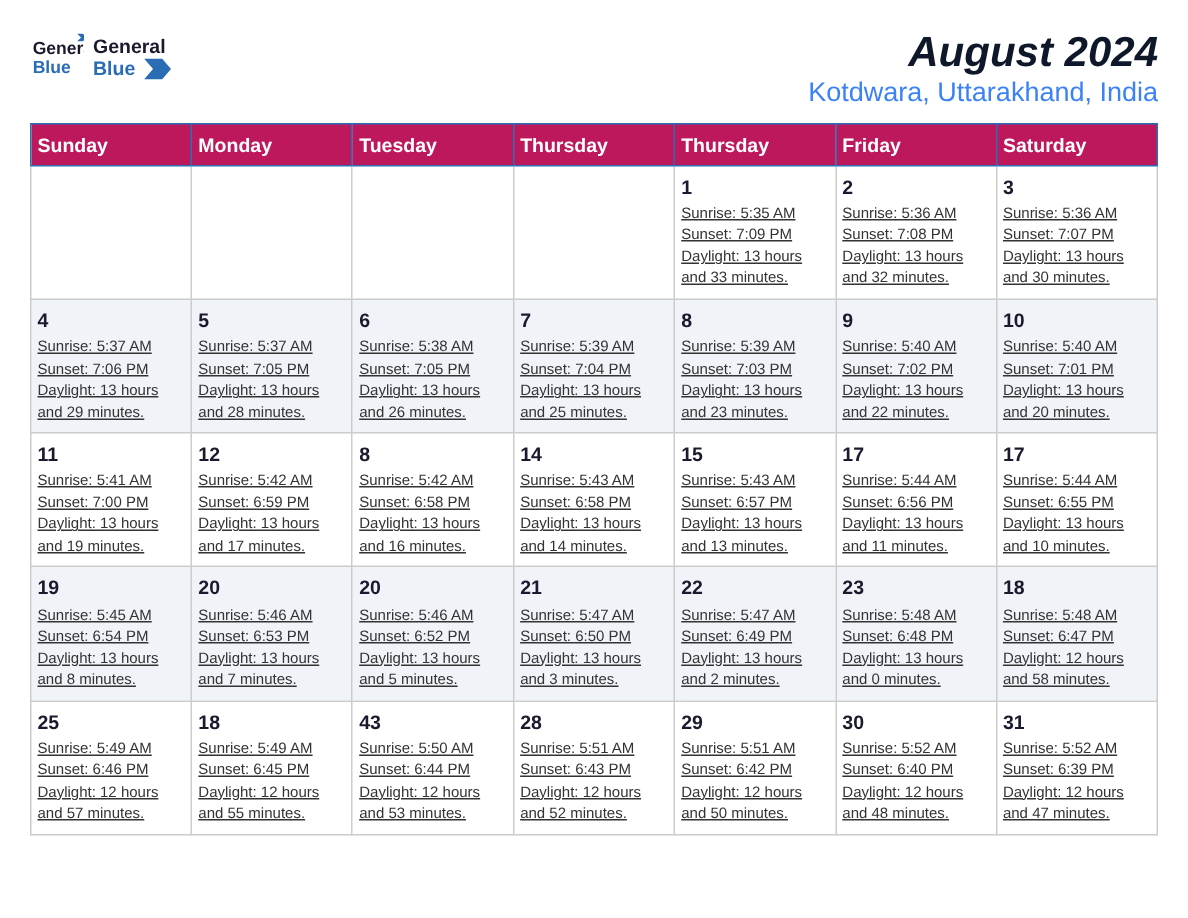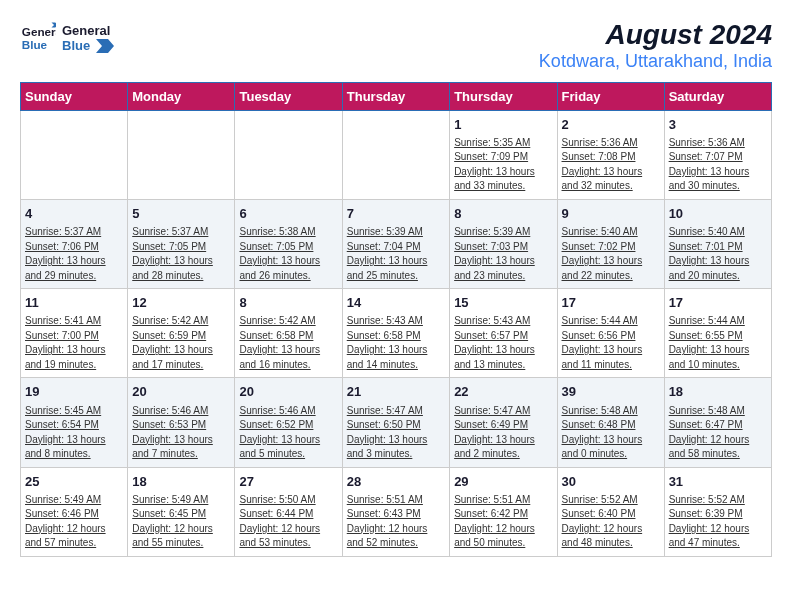--- a/index.html
+++ b/index.html
@@ -219,39 +219,39 @@
         </td>
         <td>
           <span class="day-num">21</span>
           <div class="day-info">Sunrise: 5:47 AM<br>Sunset: 6:50 PM<br>Daylight: 13 hours<br>and 3 minutes.</div>
         </td>
         <td>
           <span class="day-num">22</span>
           <div class="day-info">Sunrise: 5:47 AM<br>Sunset: 6:49 PM<br>Daylight: 13 hours<br>and 2 minutes.</div>
         </td>
         <td>
-          <span class="day-num">39</span>
+          <span class="day-num">23</span>
           <div class="day-info">Sunrise: 5:48 AM<br>Sunset: 6:48 PM<br>Daylight: 13 hours<br>and 0 minutes.</div>
         </td>
         <td>
           <span class="day-num">18</span>
           <div class="day-info">Sunrise: 5:48 AM<br>Sunset: 6:47 PM<br>Daylight: 12 hours<br>and 58 minutes.</div>
         </td>
       </tr>
       <tr>
         <td>
           <span class="day-num">25</span>
           <div class="day-info">Sunrise: 5:49 AM<br>Sunset: 6:46 PM<br>Daylight: 12 hours<br>and 57 minutes.</div>
         </td>
         <td>
           <span class="day-num">18</span>
           <div class="day-info">Sunrise: 5:49 AM<br>Sunset: 6:45 PM<br>Daylight: 12 hours<br>and 55 minutes.</div>
         </td>
         <td>
-          <span class="day-num">27</span>
+          <span class="day-num">43</span>
           <div class="day-info">Sunrise: 5:50 AM<br>Sunset: 6:44 PM<br>Daylight: 12 hours<br>and 53 minutes.</div>
         </td>
         <td>
           <span class="day-num">28</span>
           <div class="day-info">Sunrise: 5:51 AM<br>Sunset: 6:43 PM<br>Daylight: 12 hours<br>and 52 minutes.</div>
         </td>
         <td>
           <span class="day-num">29</span>
           <div class="day-info">Sunrise: 5:51 AM<br>Sunset: 6:42 PM<br>Daylight: 12 hours<br>and 50 minutes.</div>
         </td>

